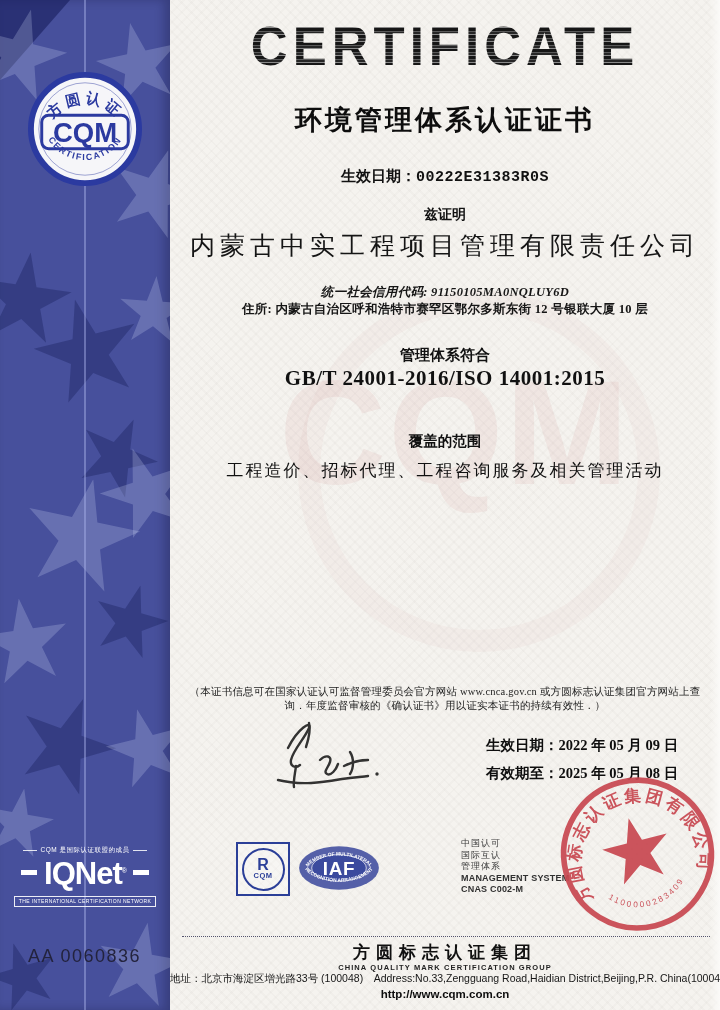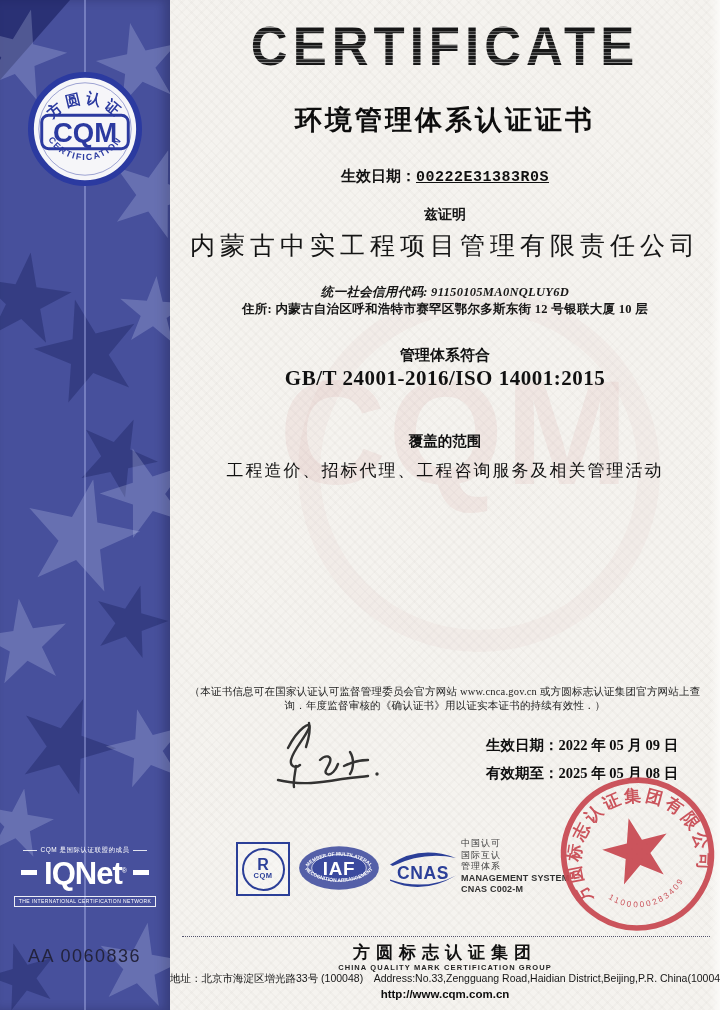--- a/index.html
+++ b/index.html
@@ -44,21 +44,21 @@
 
   .cert-head{
     top:14px;font-family:"Liberation Sans",sans-serif;font-weight:800;font-size:51px;letter-spacing:5px;
     transform:scaleY(1.08);transform-origin:top;
     background:repeating-linear-gradient(180deg,#161616 0 2.5px,#5a5a5a 2.5px 3.5px,#262626 3.5px 5.5px,#8a8a8a 5.5px 6.5px);
     -webkit-background-clip:text;background-clip:text;color:transparent;
     white-space:nowrap;
   }
   .doc-title{top:102px;font-family:Liberation Sans, sans-serif;font-weight:700;font-size:27px;letter-spacing:3px;color:#0d0d0d;}
   .certno{top:167px;font-size:15px;font-weight:700;}
-  .certno .num{font-family:"Liberation Mono",monospace;letter-spacing:.5px;text-decoration:underline;}
+  .certno .num{font-family:"Liberation Mono",monospace;letter-spacing:.5px;}
   .certify{top:206px;font-size:14px;font-weight:700;}
   .company{top:229px;font-size:25px;letter-spacing:5px;font-weight:500;color:#151515;white-space:nowrap;}
   .kai{font-size:12.5px;font-weight:600;color:#161616;letter-spacing:.3px;}
   .credit{top:284px;font-style:italic;}
   .addr{top:301px;}
   .audit-addr{top:318px;}
   .conform{top:346px;font-size:15px;font-weight:700;}
   .standard{top:366px;font-size:21px;font-weight:700;letter-spacing:.5px;}
   .scope-label{top:432px;font-size:14.5px;font-weight:700;}
   .scope{top:459px;font-size:17px;letter-spacing:2px;font-weight:500;}
@@ -222,27 +222,20 @@
             <textPath href="#iafTop" startOffset="50%" text-anchor="middle">MEMBER OF MULTILATERAL</textPath>
           </text>
           <path id="iafBot" d="M 9,31 A 52,28 0 0 0 111,31" fill="none"></path>
           <text font-size="7" fill="#fff" font-weight="bold" font-family="Liberation Sans,sans-serif">
             <textPath href="#iafBot" startOffset="50%" text-anchor="middle">RECOGNITION ARRANGEMENT</textPath>
           </text>
           <text x="60" y="44" font-size="27" fill="#fff" font-weight="bold" text-anchor="middle" letter-spacing="1" font-family="Liberation Sans,sans-serif">IAF</text>
         </svg>
       </div>
 
-      <div class="cnas">
-        <svg width="74" height="42" viewBox="0 0 110 60">
-          <path d="M 6,22 Q 50,-8 104,12 Q 56,2 10,24 Z" fill="#2b3f98"></path>
-          <path d="M 6,46 Q 54,68 104,38 Q 58,62 6,44 Z" fill="#2b3f98"></path>
-          <text x="55" y="43" text-anchor="middle" font-size="26" font-weight="bold" fill="#2b3f98" letter-spacing="1" font-family="Liberation Sans,sans-serif">CNAS</text>
-        </svg>
-      </div>
 
       <div class="acc-text">
         <div class="cn">中国认可</div>
         <div class="cn">国际互认</div>
         <div class="cn">管理体系</div>
         <div class="en">MANAGEMENT SYSTEM</div>
         <div class="en">CNAS C002-M</div>
       </div>
     </div>
 

